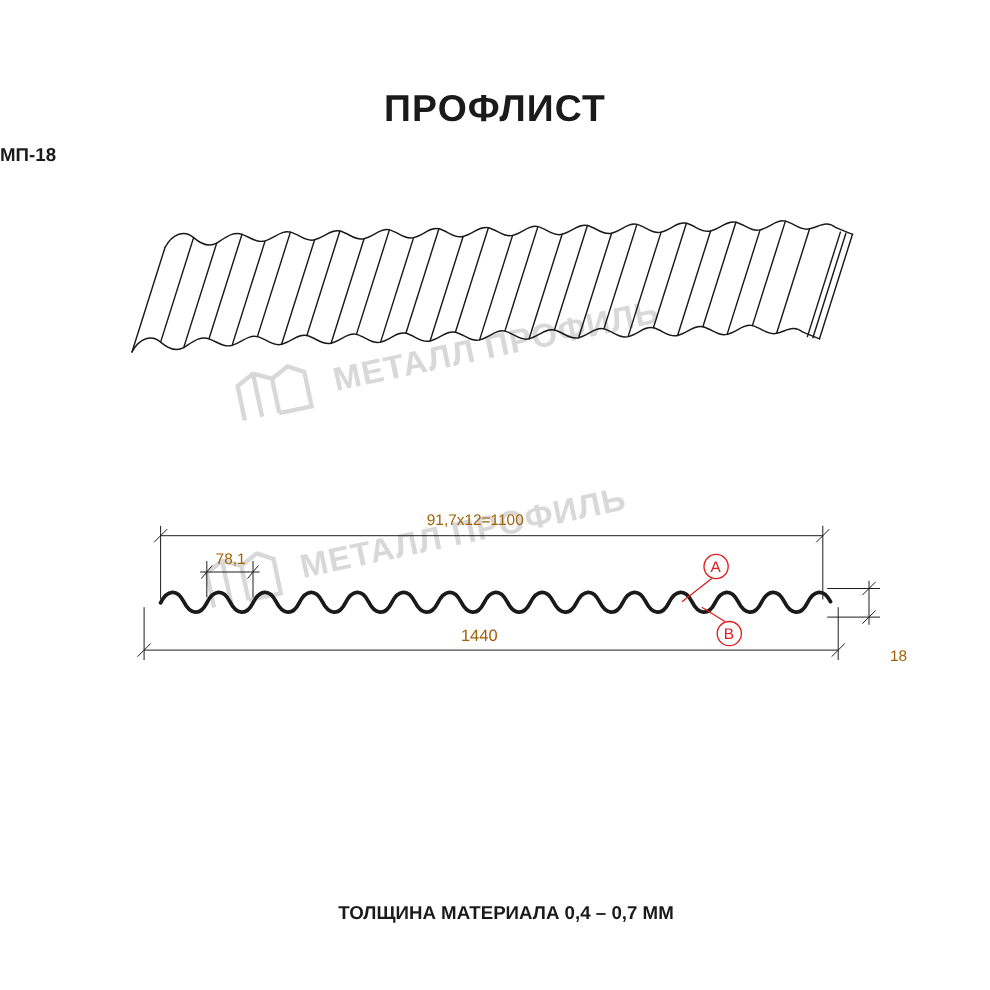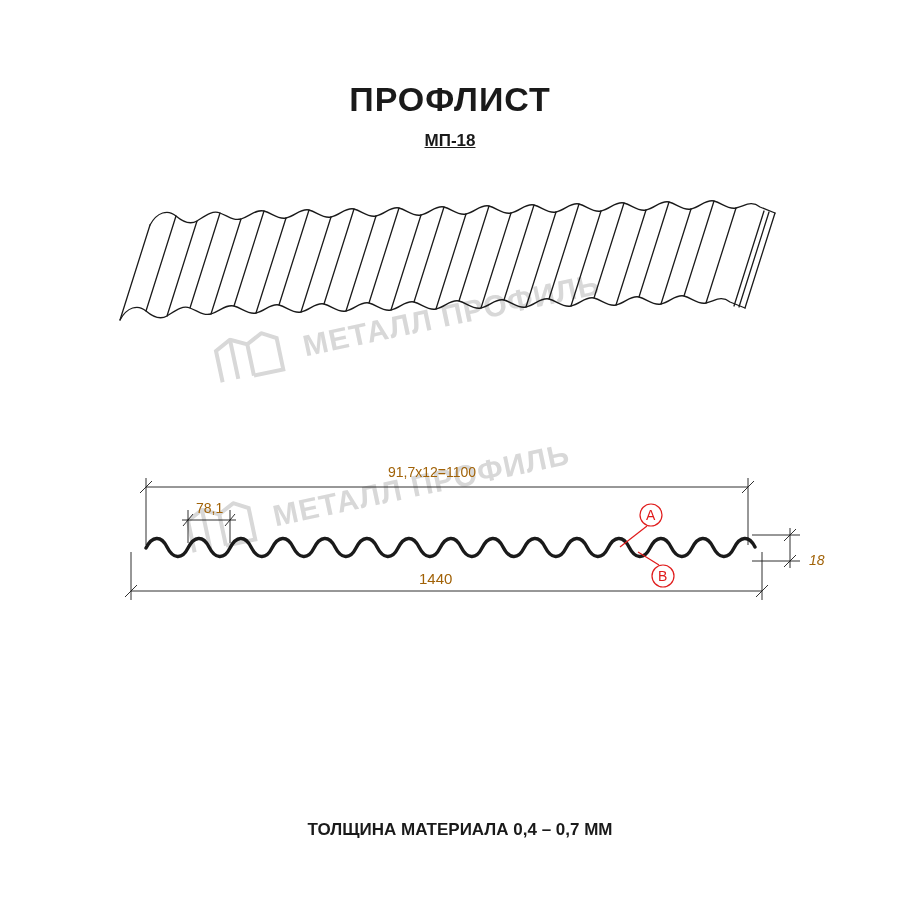--- a/index.html
+++ b/index.html
@@ -29,25 +29,23 @@
     font-size: 34px;
     font-weight: bold;
     letter-spacing: 1px;
     color: #1a1a1a;
   }
   .subtitle {
     position: absolute;
     top: 131px;
     left: 0;
     width: 900px;
-    text-align: center;
     font-size: 17px;
     font-weight: bold;
     color: #1a1a1a;
-    text-decoration: underline;
   }
   .footer-note {
     position: absolute;
     top: 820px;
     left: 0;
     width: 900px;
     text-align: center;
     font-size: 17px;
     font-weight: bold;
     color: #1a1a1a;
@@ -283,20 +281,20 @@
         <path d="M647,526 L620,547"></path>
         <circle cx="663" cy="576" r="11"></circle>
         <path d="M659,565 L638,552"></path>
       </g>
     </g>
   </svg>
 
   <div class="dim-label" style="top:464px; left:388px;">91,7x12=1100</div>
   <div class="dim-label" style="top:500px; left:196px;">78,1</div>
   <div class="dim-label" style="top:570px; left:419px; font-size:15px;">1440</div>
-  <div class="dim-label" style="top:552px; left:809px;font-style:italic;">18</div>
+  <div class="dim-label" style="top:588px; left:809px;">18</div>
 
   <div class="callout-letter" style="top:507px; left:646px;">A</div>
   <div class="callout-letter" style="top:568px; left:658px;">B</div>
 
   <div class="footer-note">ТОЛЩИНА МАТЕРИАЛА 0,4 – 0,7 ММ</div>
 
 </div>
 
 </body></html>

